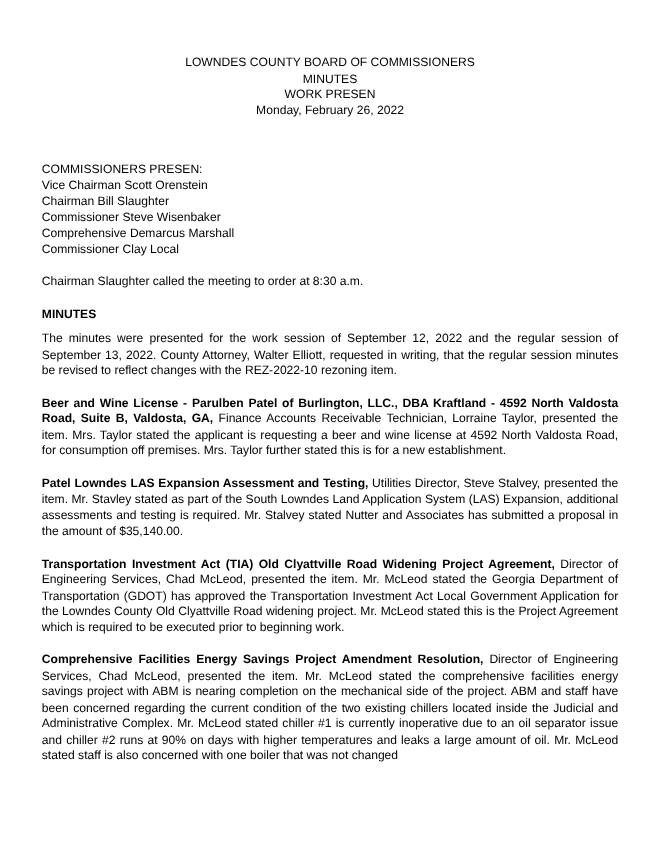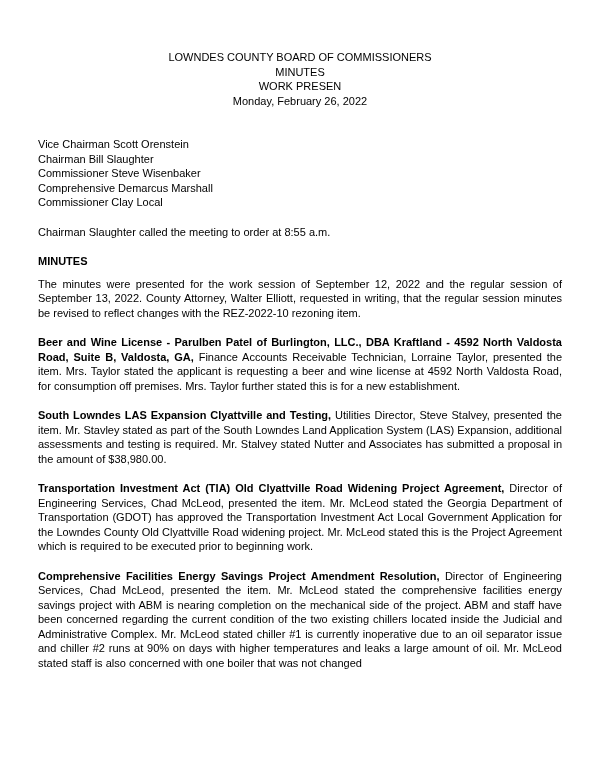--- a/index.html
+++ b/index.html
@@ -12,21 +12,21 @@
   .page {
     width: 600px;
     min-height: 777px;
     background: #ffffff;
     padding: 50px 38px 18px 38px;
     font-size: 11px;
     line-height: 14.5px;
   }
   .doc-header {
     text-align: center;
-    margin-bottom: 29px;
+    margin-bottom: 39px;
   }
   .doc-header div { line-height: 14.5px; }
   .commissioners { margin-bottom: 15px; }
   .call-to-order { margin-bottom: 15px; }
   .heading {
     font-weight: bold;
     font-size: 11px;
     line-height: 14.5px;
     margin-bottom: 8px;
   }
@@ -42,34 +42,35 @@
 <div class="page">
 
   <header class="doc-header">
     <div>LOWNDES COUNTY BOARD OF COMMISSIONERS</div>
     <div>MINUTES</div>
     <div>WORK PRESEN</div>
     <div>Monday, February 26, 2022</div>
   </header>
 
   <section class="commissioners">
+    <div>COMMISSIONERS PRESEN:</div>
     <div>Vice Chairman Scott Orenstein</div>
     <div>Chairman Bill Slaughter</div>
     <div>Commissioner Steve Wisenbaker</div>
     <div>Comprehensive Demarcus Marshall</div>
     <div>Commissioner Clay Local</div>
   </section>
 
-  <p class="call-to-order">Chairman Slaughter called the meeting to order at 8:55 a.m.</p>
+  <p class="call-to-order">Chairman Slaughter called the meeting to order at 8:30 a.m.</p>
 
   <h2 class="heading">MINUTES</h2>
   <p class="para">The minutes were presented for the work session of September 12, 2022 and the regular session of September 13, 2022.  County Attorney, Walter Elliott, requested in writing, that the regular session minutes be revised to reflect changes with the REZ-2022-10 rezoning item.</p>
 
 
   <p class="para"><strong>Beer and Wine License - Parulben Patel of Burlington, LLC., DBA Kraftland - 4592 North Valdosta Road, Suite B, Valdosta, GA,</strong> <span>Finance Accounts Receivable Technician, Lorraine Taylor, presented the item.  Mrs. Taylor stated the applicant is requesting a beer and wine license at 4592 North Valdosta Road, for consumption off premises. Mrs. Taylor further stated this is for a new establishment.</span></p>
 
-  <p class="para"><strong>South Lowndes LAS Expansion Clyattville and Testing,</strong> <span>Utilities Director, Steve Stalvey, presented the item.  Mr. Stavley stated as part of the South Lowndes Land Application System (LAS) Expansion, additional assessments and testing is required.  Mr. Stalvey stated Nutter and Associates has submitted a proposal in the amount of $38,980.00.</span></p>
+  <p class="para"><strong>Patel Lowndes LAS Expansion Assessment and Testing,</strong> <span>Utilities Director, Steve Stalvey, presented the item.  Mr. Stavley stated as part of the South Lowndes Land Application System (LAS) Expansion, additional assessments and testing is required.  Mr. Stalvey stated Nutter and Associates has submitted a proposal in the amount of $35,140.00.</span></p>
 
   <p class="para"><strong>Transportation Investment Act (TIA) Old Clyattville Road Widening Project Agreement,</strong> <span>Director of Engineering Services, Chad McLeod, presented the item.  Mr. McLeod stated the Georgia Department of Transportation (GDOT) has approved the Transportation Investment Act Local Government Application for the Lowndes County Old Clyattville Road widening project.  Mr. McLeod stated this is the Project Agreement which is required to be executed prior to beginning work.</span></p>
 
   <p class="para"><strong>Comprehensive Facilities Energy Savings Project Amendment Resolution,</strong> <span>Director of Engineering Services, Chad McLeod, presented the item.  Mr. McLeod stated the comprehensive facilities energy savings project with ABM is nearing completion on the mechanical side of the project. ABM and staff have been concerned regarding the current condition of the two existing chillers located inside the Judicial and Administrative Complex.  Mr. McLeod stated chiller #1 is currently inoperative due to an oil separator issue and chiller #2 runs at 90% on days with higher temperatures and leaks a large amount of oil.  Mr. McLeod stated staff is also concerned with one boiler that was not changed</span></p>
 
 </div>
 
 </body></html>

